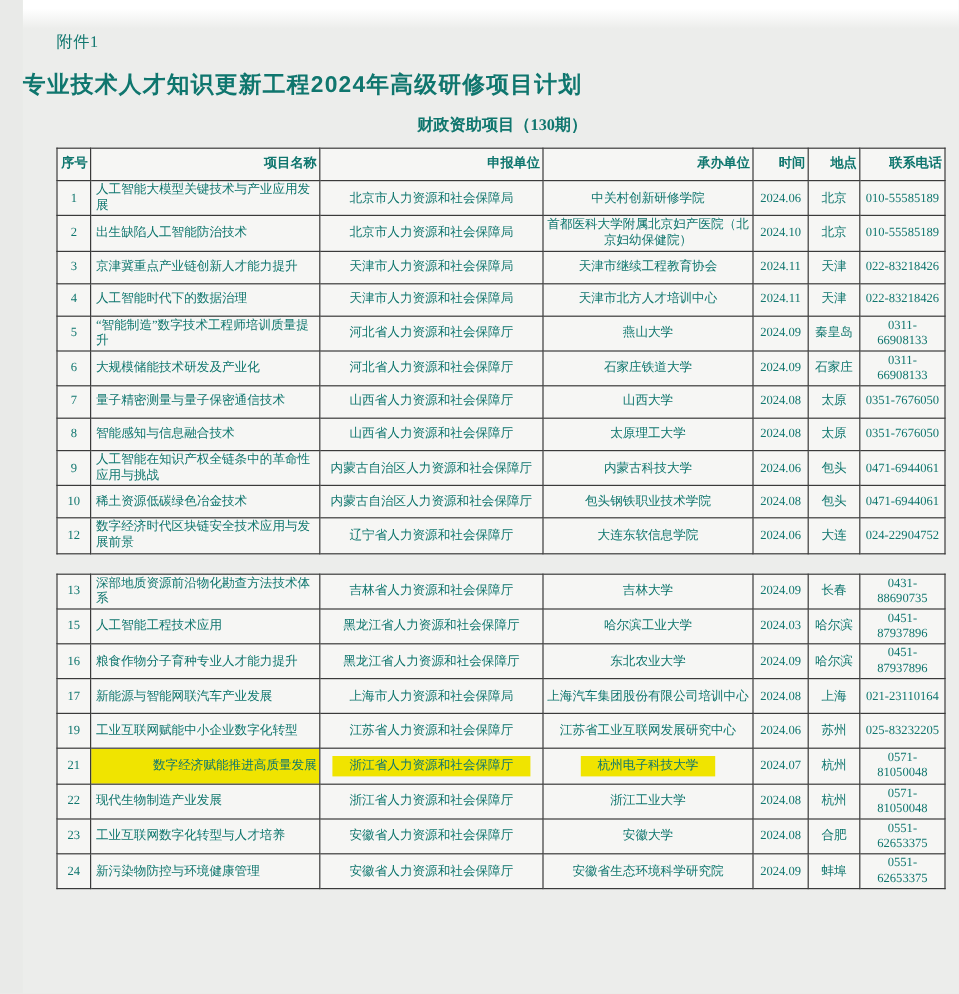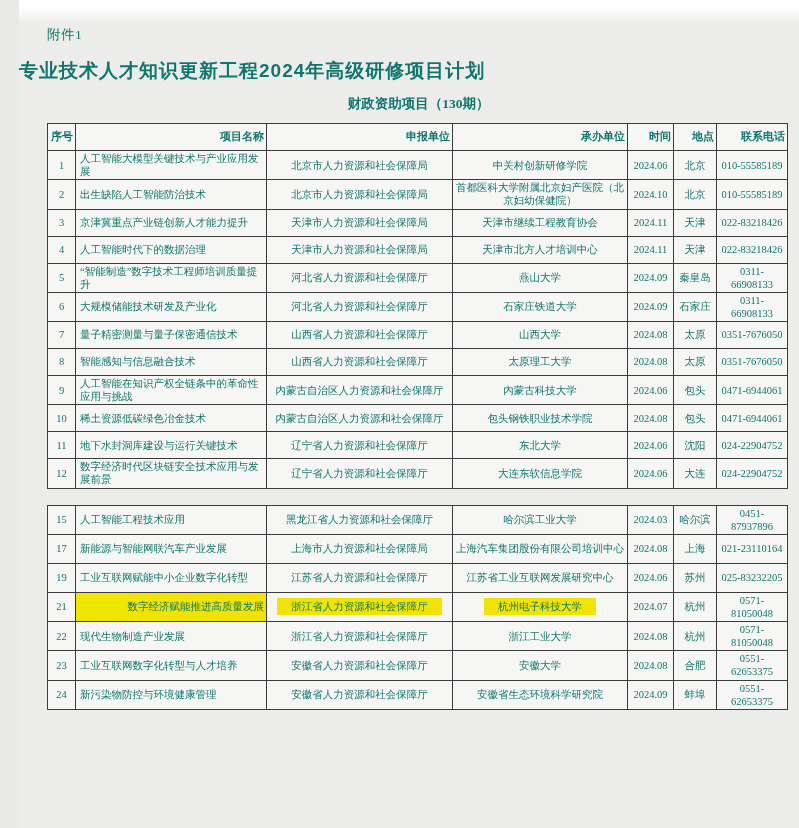--- a/index.html
+++ b/index.html
@@ -189,29 +189,20 @@
           <tr>
             <td class="num">10</td>
             <td class="name">稀土资源低碳绿色冶金技术</td>
             <td>内蒙古自治区人力资源和社会保障厅</td>
             <td>包头钢铁职业技术学院</td>
             <td class="num">2024.08</td>
             <td>包头</td>
             <td class="num">0471-6944061</td>
           </tr>
           <tr>
-            <td class="num">11</td>
-            <td class="name">地下水封洞库建设与运行关键技术</td>
-            <td>辽宁省人力资源和社会保障厅</td>
-            <td>东北大学</td>
-            <td class="num">2024.06</td>
-            <td>沈阳</td>
-            <td class="num">024-22904752</td>
-          </tr>
-          <tr>
             <td class="num">12</td>
             <td class="name">数字经济时代区块链安全技术应用与发展前景</td>
             <td>辽宁省人力资源和社会保障厅</td>
             <td>大连东软信息学院</td>
             <td class="num">2024.06</td>
             <td>大连</td>
             <td class="num">024-22904752</td>
           </tr>
         </tbody>
       </table>
@@ -221,29 +212,47 @@
         <col style="width:28px">
           <col style="width:191px">
           <col style="width:186px">
         <col style="width:175px">
           <col style="width:46px">
           <col style="width:43px">
         <col style="width:71px">
       </colgroup>
     <tbody>
           <tr>
+            <td class="num">13</td>
+            <td class="name">深部地质资源前沿物化勘查方法技术体系</td>
+            <td>吉林省人力资源和社会保障厅</td>
+            <td>吉林大学</td>
+            <td class="num">2024.09</td>
+            <td>长春</td>
+            <td class="num">0431-88690735</td>
+          </tr>
+          <tr>
             <td class="num">15</td>
             <td class="name">人工智能工程技术应用</td>
             <td>黑龙江省人力资源和社会保障厅</td>
             <td>哈尔滨工业大学</td>
             <td class="num">2024.03</td>
             <td>哈尔滨</td>
             <td class="num">0451-87937896</td>
           </tr>
           <tr>
+            <td class="num">16</td>
+            <td class="name">粮食作物分子育种专业人才能力提升</td>
+            <td>黑龙江省人力资源和社会保障厅</td>
+            <td>东北农业大学</td>
+            <td class="num">2024.09</td>
+            <td>哈尔滨</td>
+            <td class="num">0451-87937896</td>
+          </tr>
+          <tr>
             <td class="num">17</td>
             <td class="name">新能源与智能网联汽车产业发展</td>
             <td>上海市人力资源和社会保障局</td>
             <td>上海汽车集团股份有限公司培训中心</td>
             <td class="num">2024.08</td>
             <td>上海</td>
             <td class="num">021-23110164</td>
           </tr>
           <tr>
             <td class="num">19</td>

